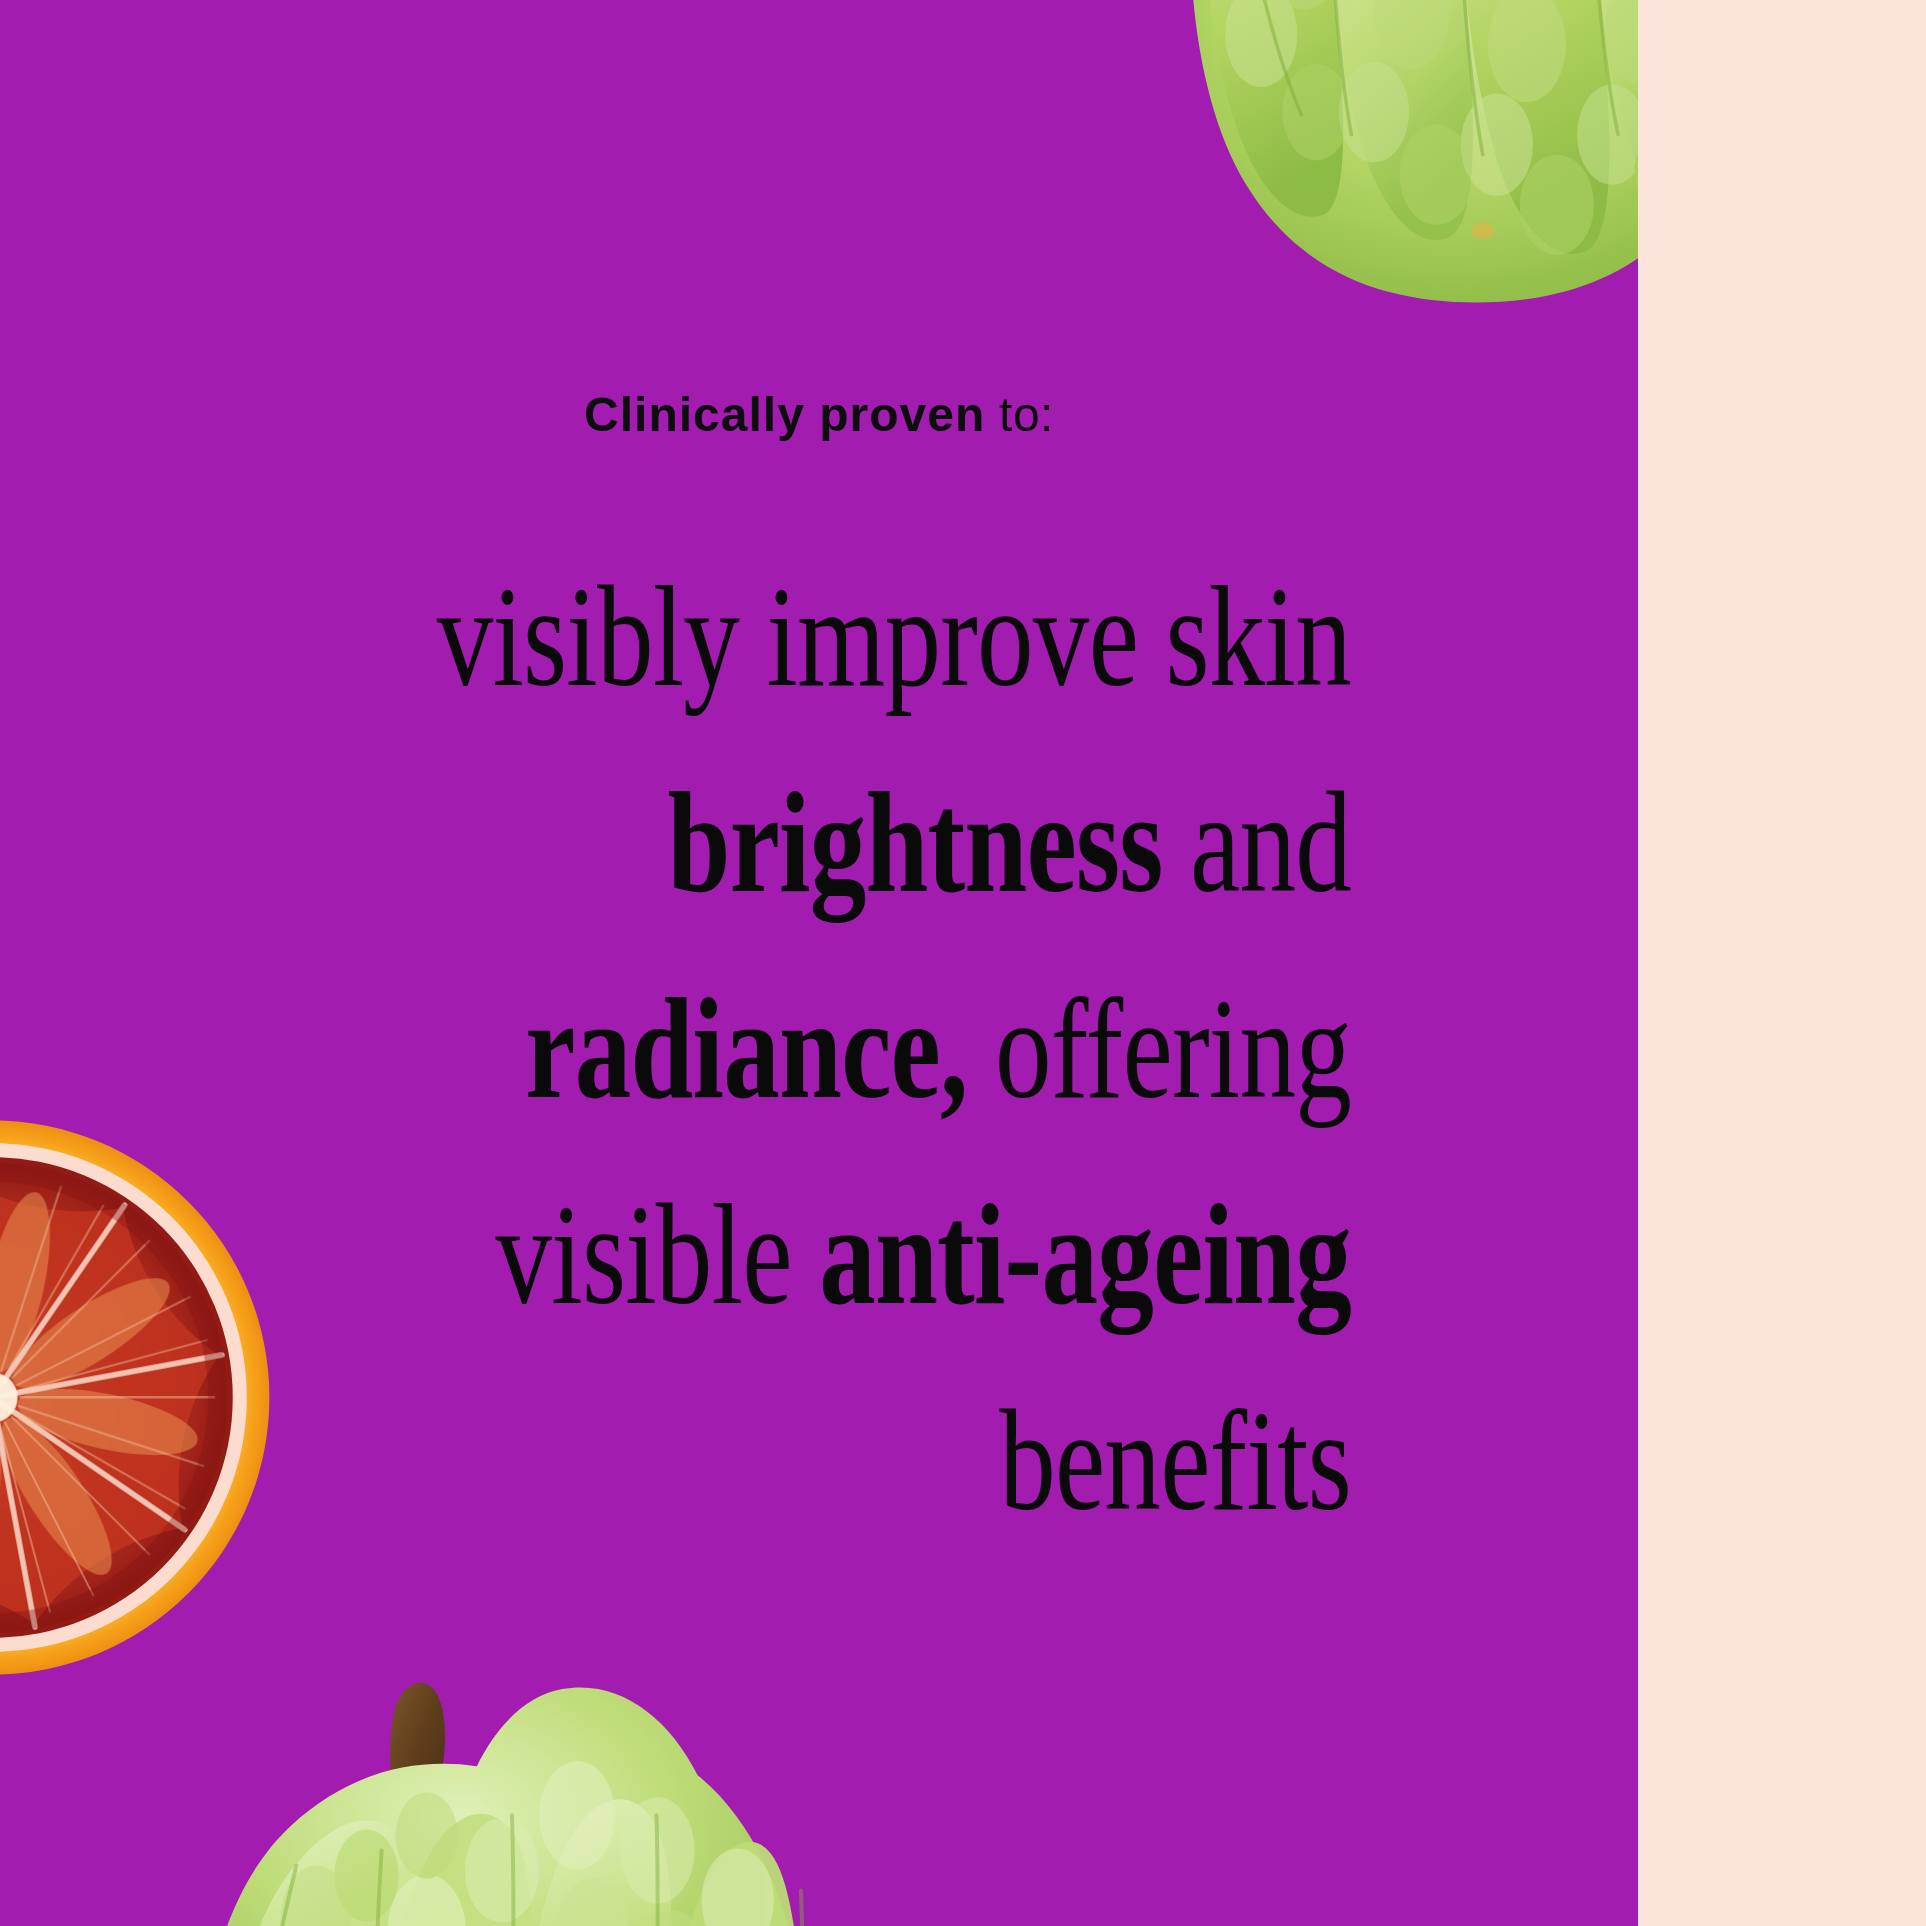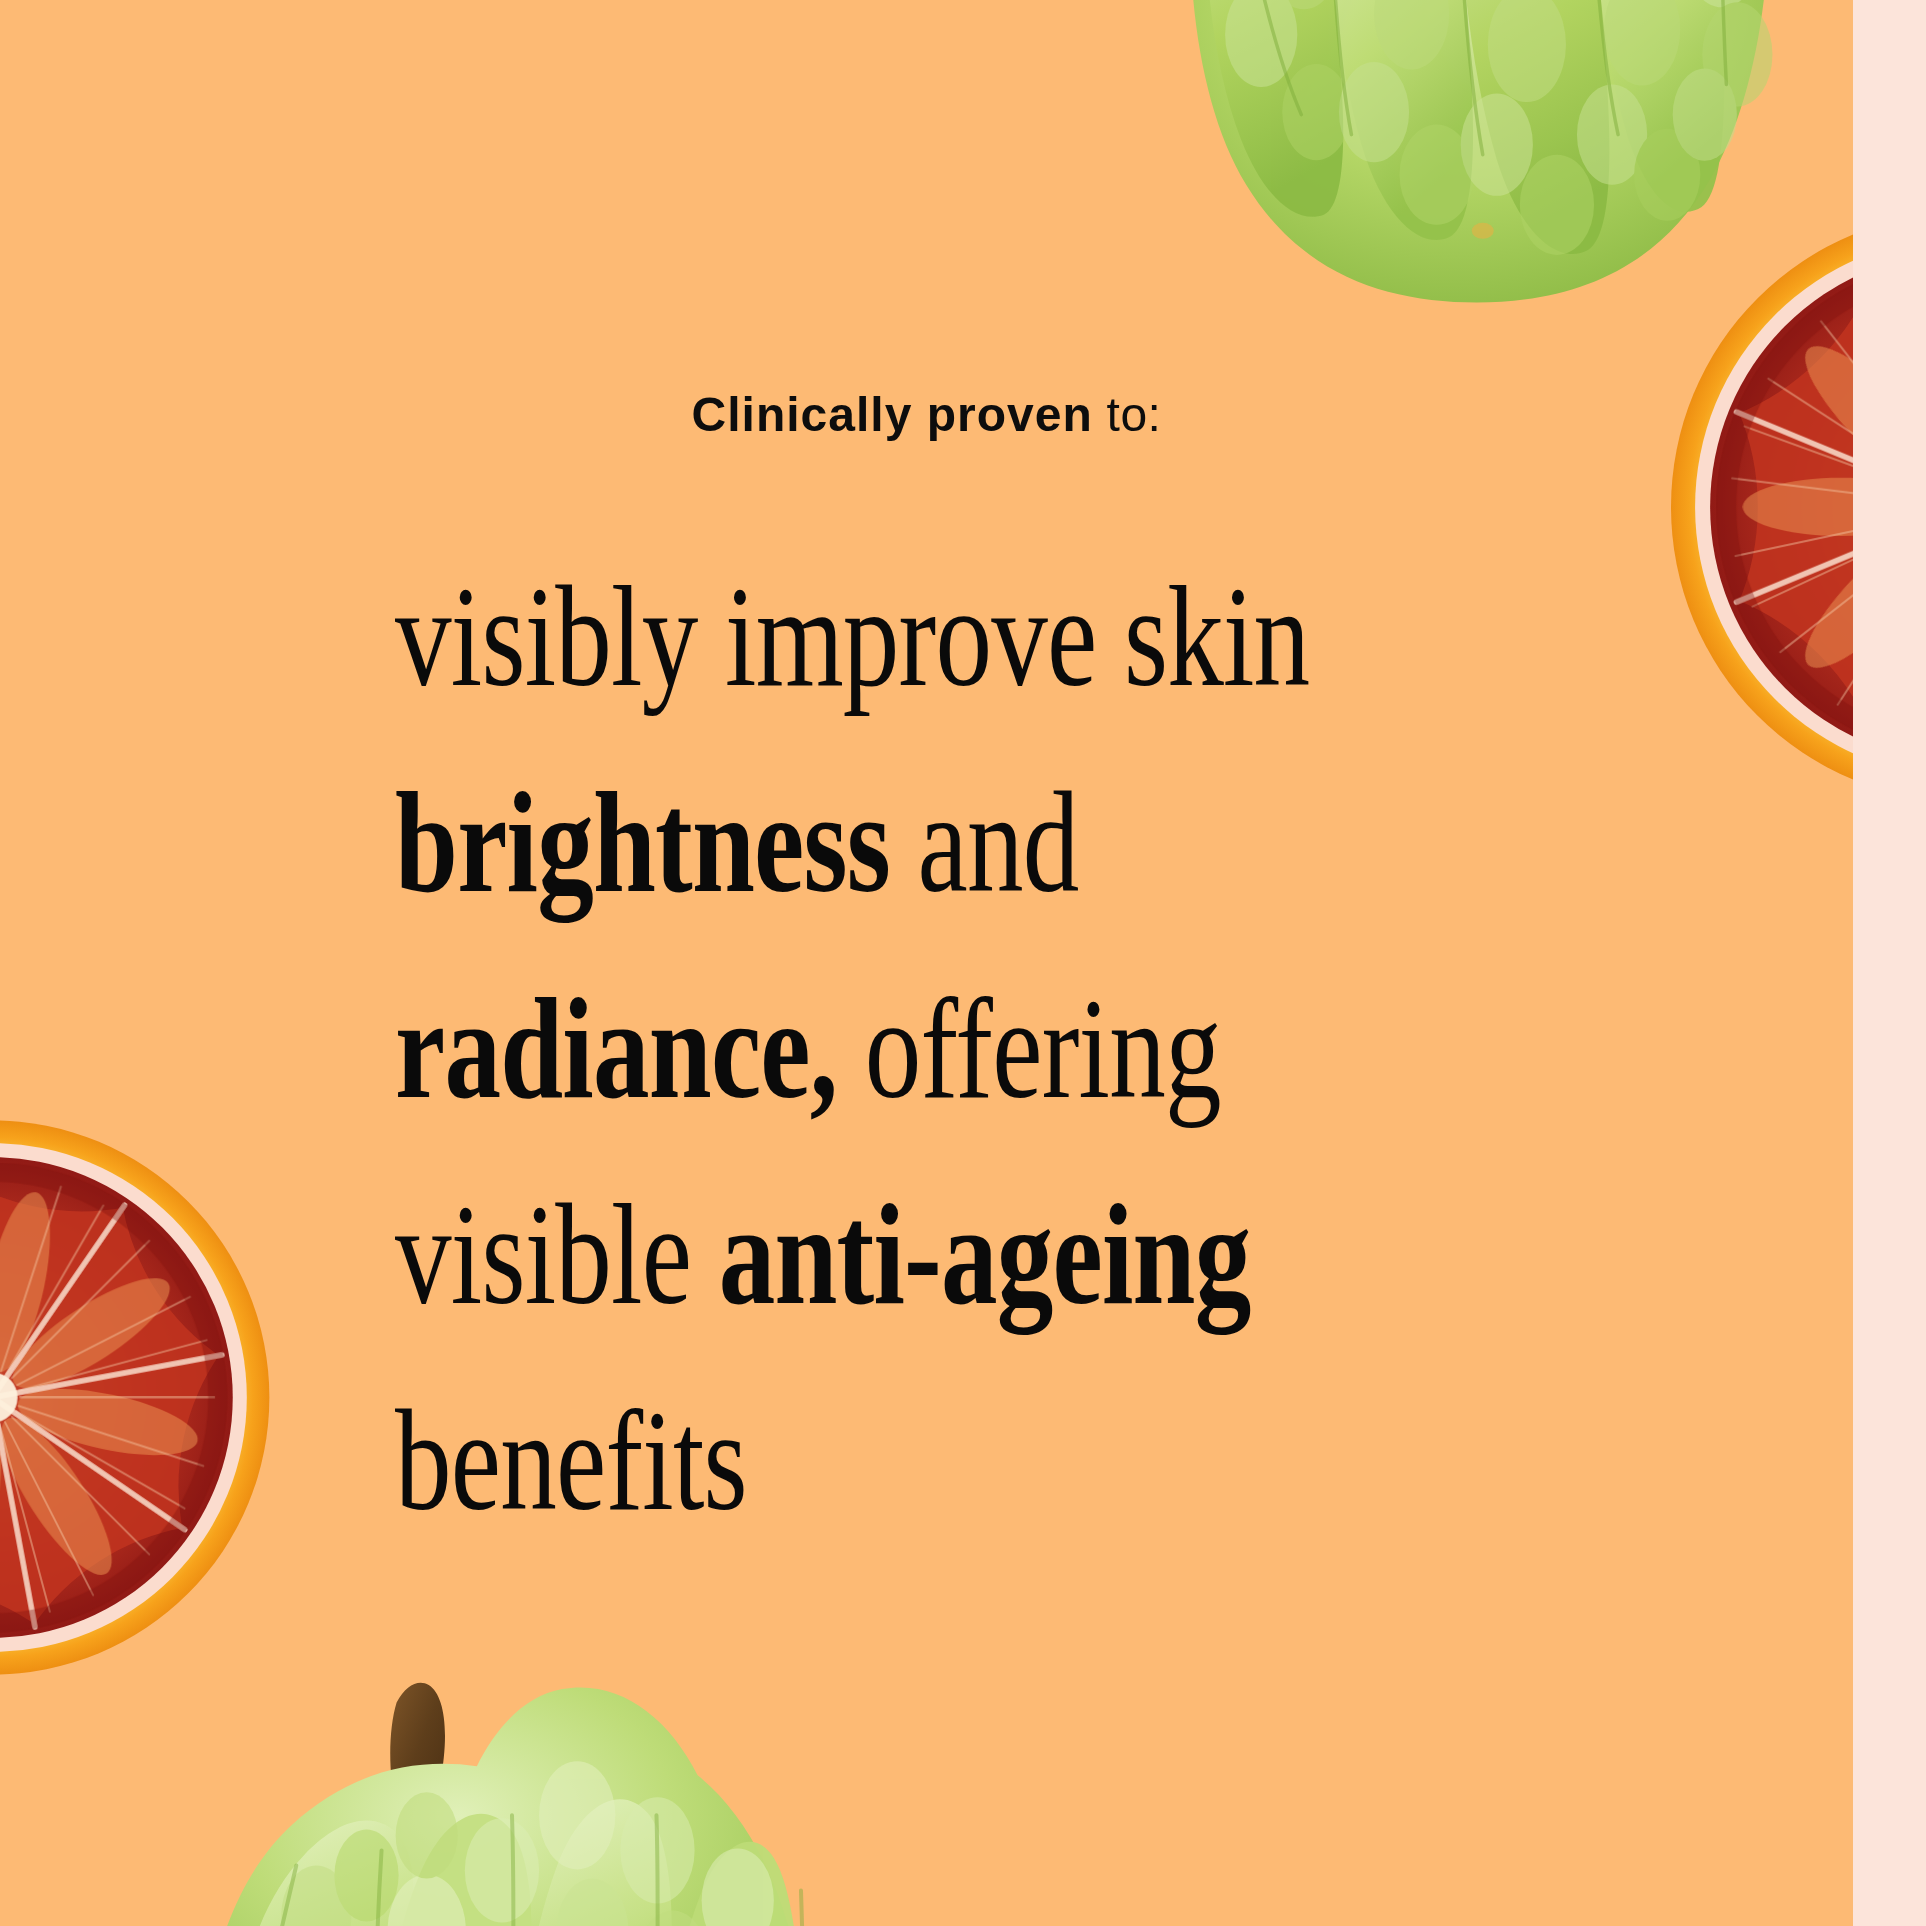--- a/index.html
+++ b/index.html
@@ -2,23 +2,23 @@
 <html style="font-size:8px"><head>
 <meta charset="utf-8">
 <style>
   html, body {
     margin: 0;
     padding: 0;
     background: #fce4da;
   }
   #canvas {
     position: relative;
-    width: 1853px;
+    width: 1638px;
     height: 1926px;
-    background: #fdba74;
+    background: #a21caf;
     overflow: hidden;
     font-family: "Liberation Sans", sans-serif;
   }
 
   
   .eyebrow {
     position: absolute;
     left: 0;
     top: 391px;
     width: 100%;
@@ -33,21 +33,21 @@
   .eyebrow .strong { font-weight: 700; letter-spacing: 1px; }
   .eyebrow .light  { font-weight: 300; letter-spacing: 0.5px; }
 
   
   .headline {
     position: absolute;
     left: 50%;
     top: 534px;
     transform: translateX(-50%);
     width: 1364px;
-    text-align: left;
+    text-align: right;
     color: #0a0a0a;
     font-family: "Liberation Serif", serif;
     font-size: 145px;
     line-height: 1.42;
     letter-spacing: -1px;
   }
   .headline .ln {
     display: block;
     white-space: nowrap;
     

